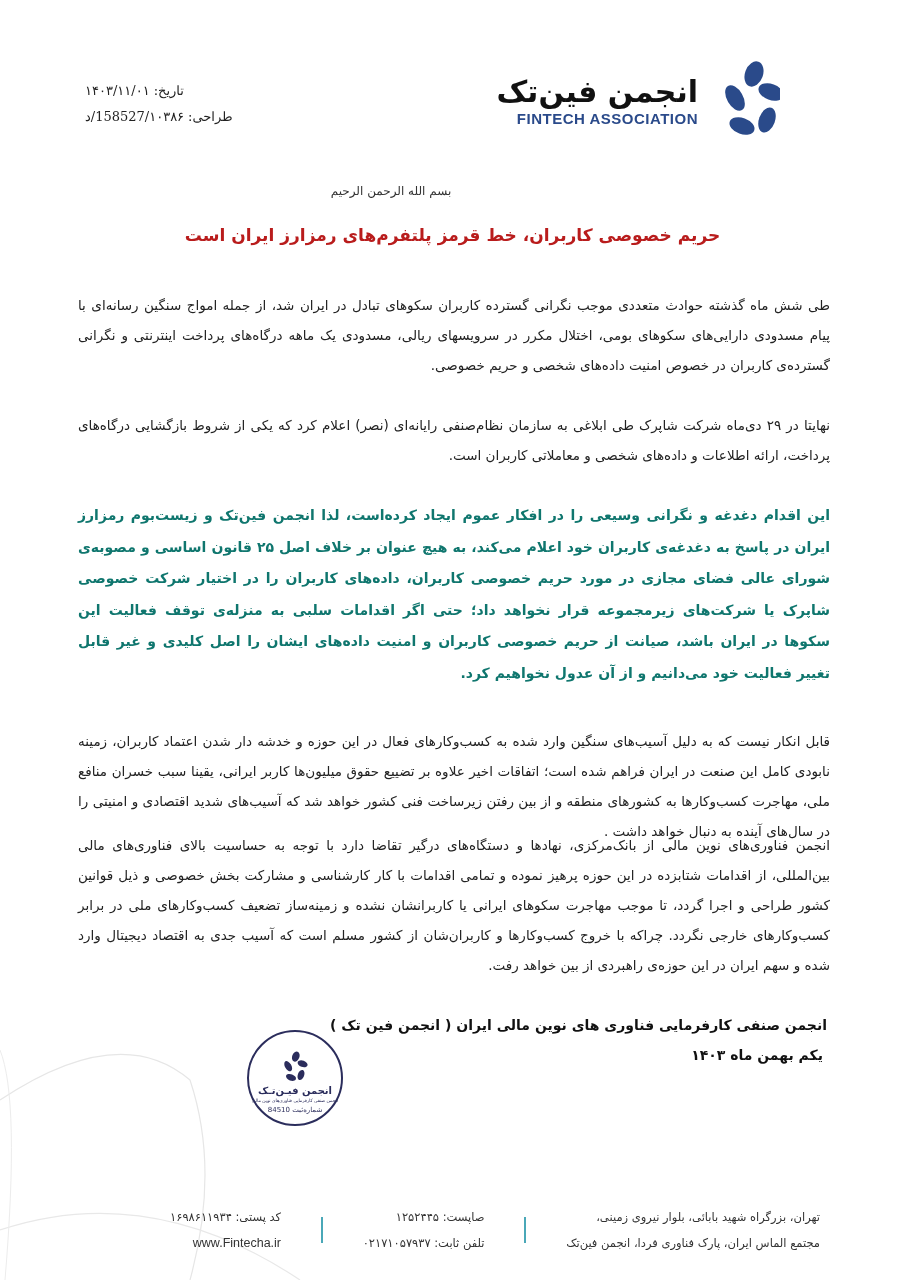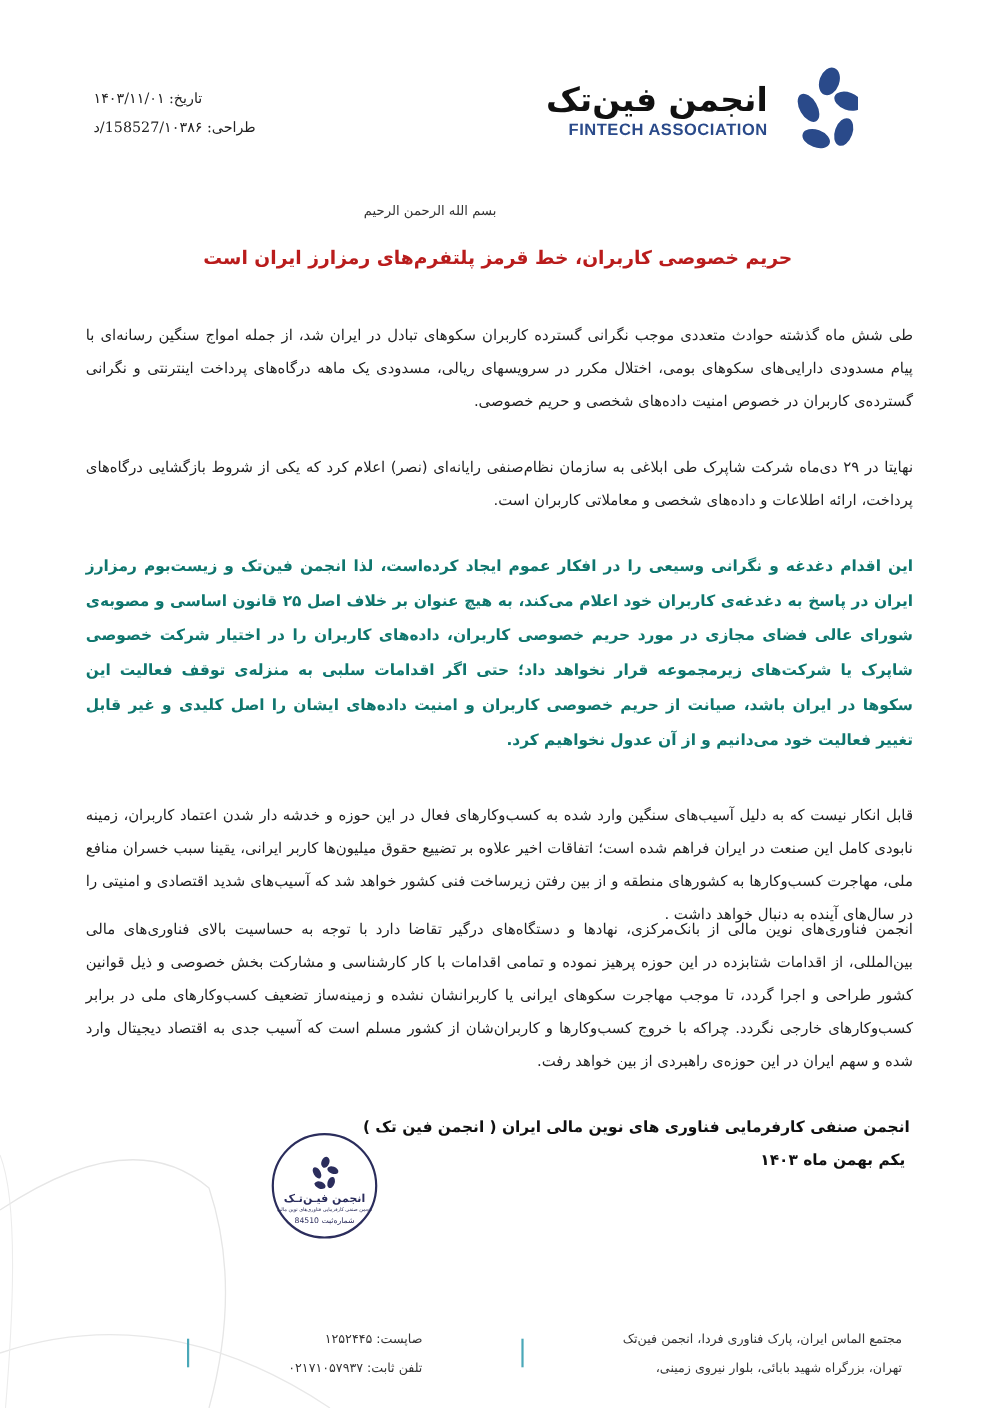--- a/index.html
+++ b/index.html
@@ -118,22 +118,26 @@
       <ellipse cx="11" cy="38" rx="8" ry="14" transform="rotate(-30 11 38)"></ellipse>
     </g>
   </svg>
   <div class="stamp-name">انجمن فیـن‌تـک</div>
   <div class="stamp-sub">انجمن صنفی کارفرمایی فناوری‌های نوین مالی</div>
   <div class="stamp-reg">شماره‌ثبت 84510</div>
 </div>
 
 <div class="footer">
   <div class="f-col">
+    <div>تهران، بزرگراه شهید بابائی، بلوار نیروی زمینی،</div>
     <div>مجتمع الماس ایران، پارک فناوری فردا، انجمن فین‌تک</div>
-    <div>تهران، بزرگراه شهید بابائی، بلوار نیروی زمینی،</div>
   </div>
   <div class="f-divider"></div>
   <div class="f-col">
     <div>صاپست: ۱۲۵۲۴۴۵</div>
     <div>تلفن ثابت: ۰۲۱۷۱۰۵۷۹۳۷</div>
   </div>
   <div class="f-divider"></div>
+  <div class="f-col left">
+    <div>کد پستی: ۱۶۹۸۶۱۱۹۳۴</div>
+    <div class="url">www.Fintecha.ir</div>
+  </div>
 </div>
 
 </body></html>

